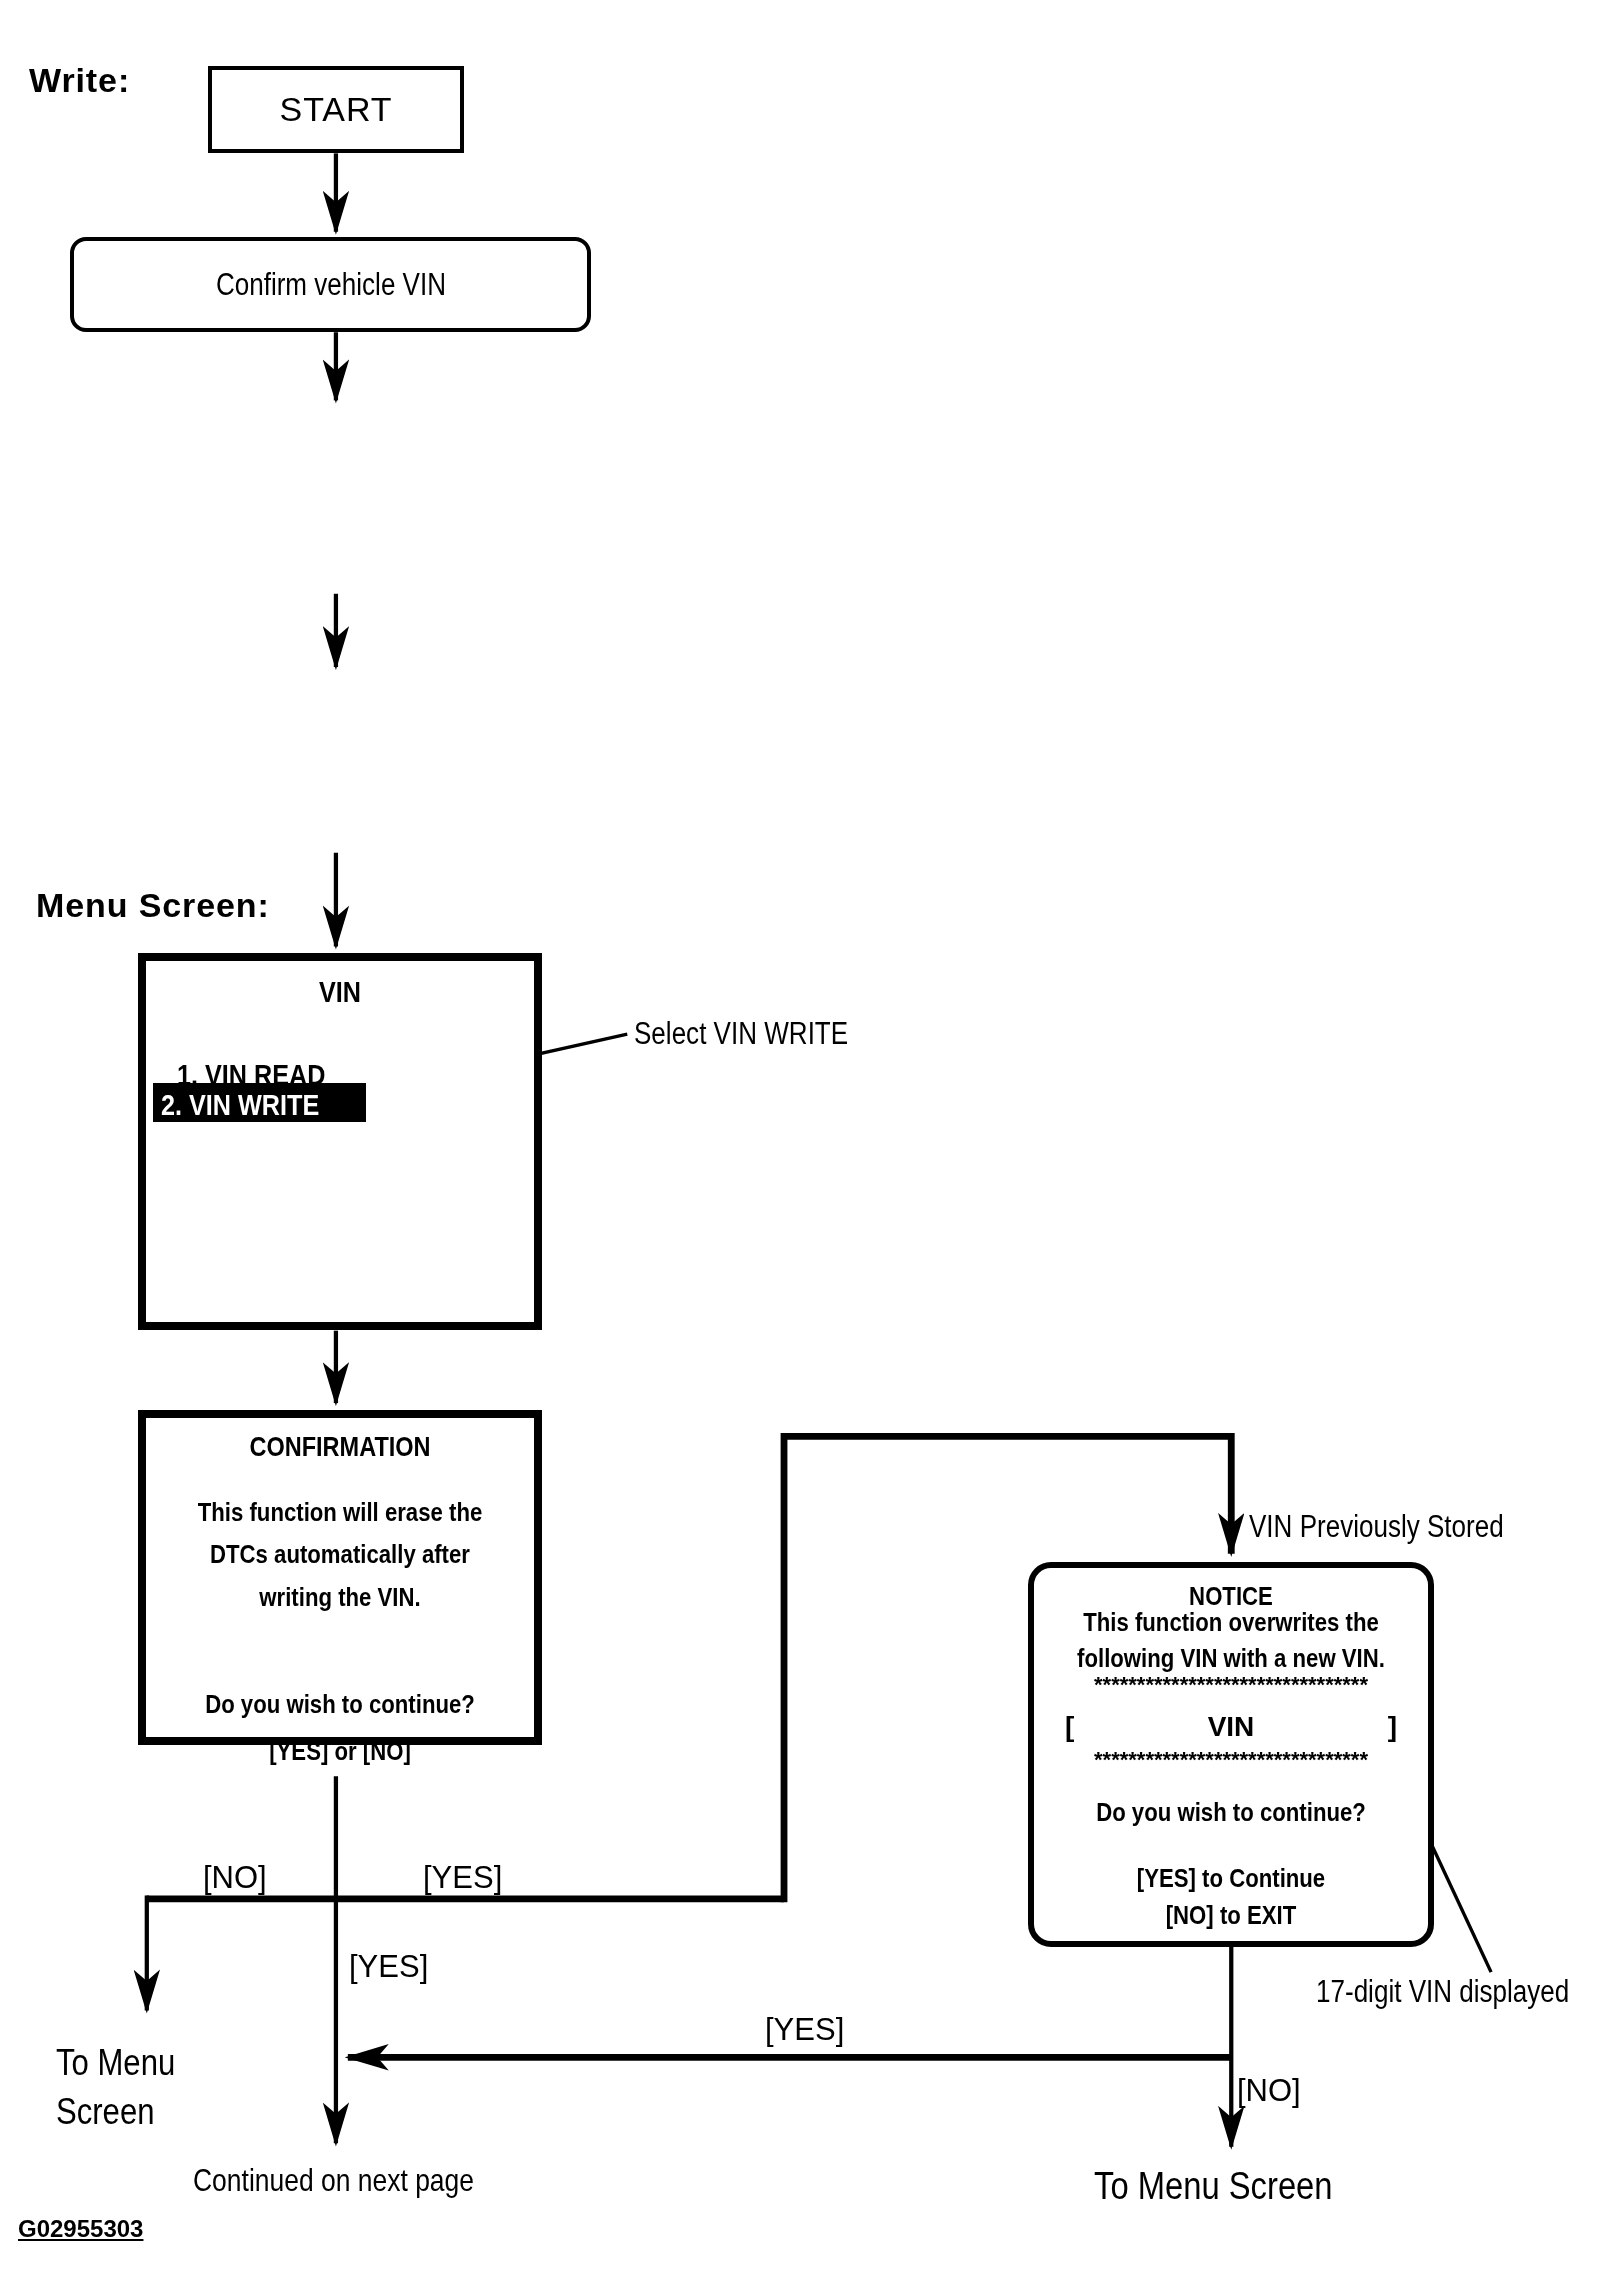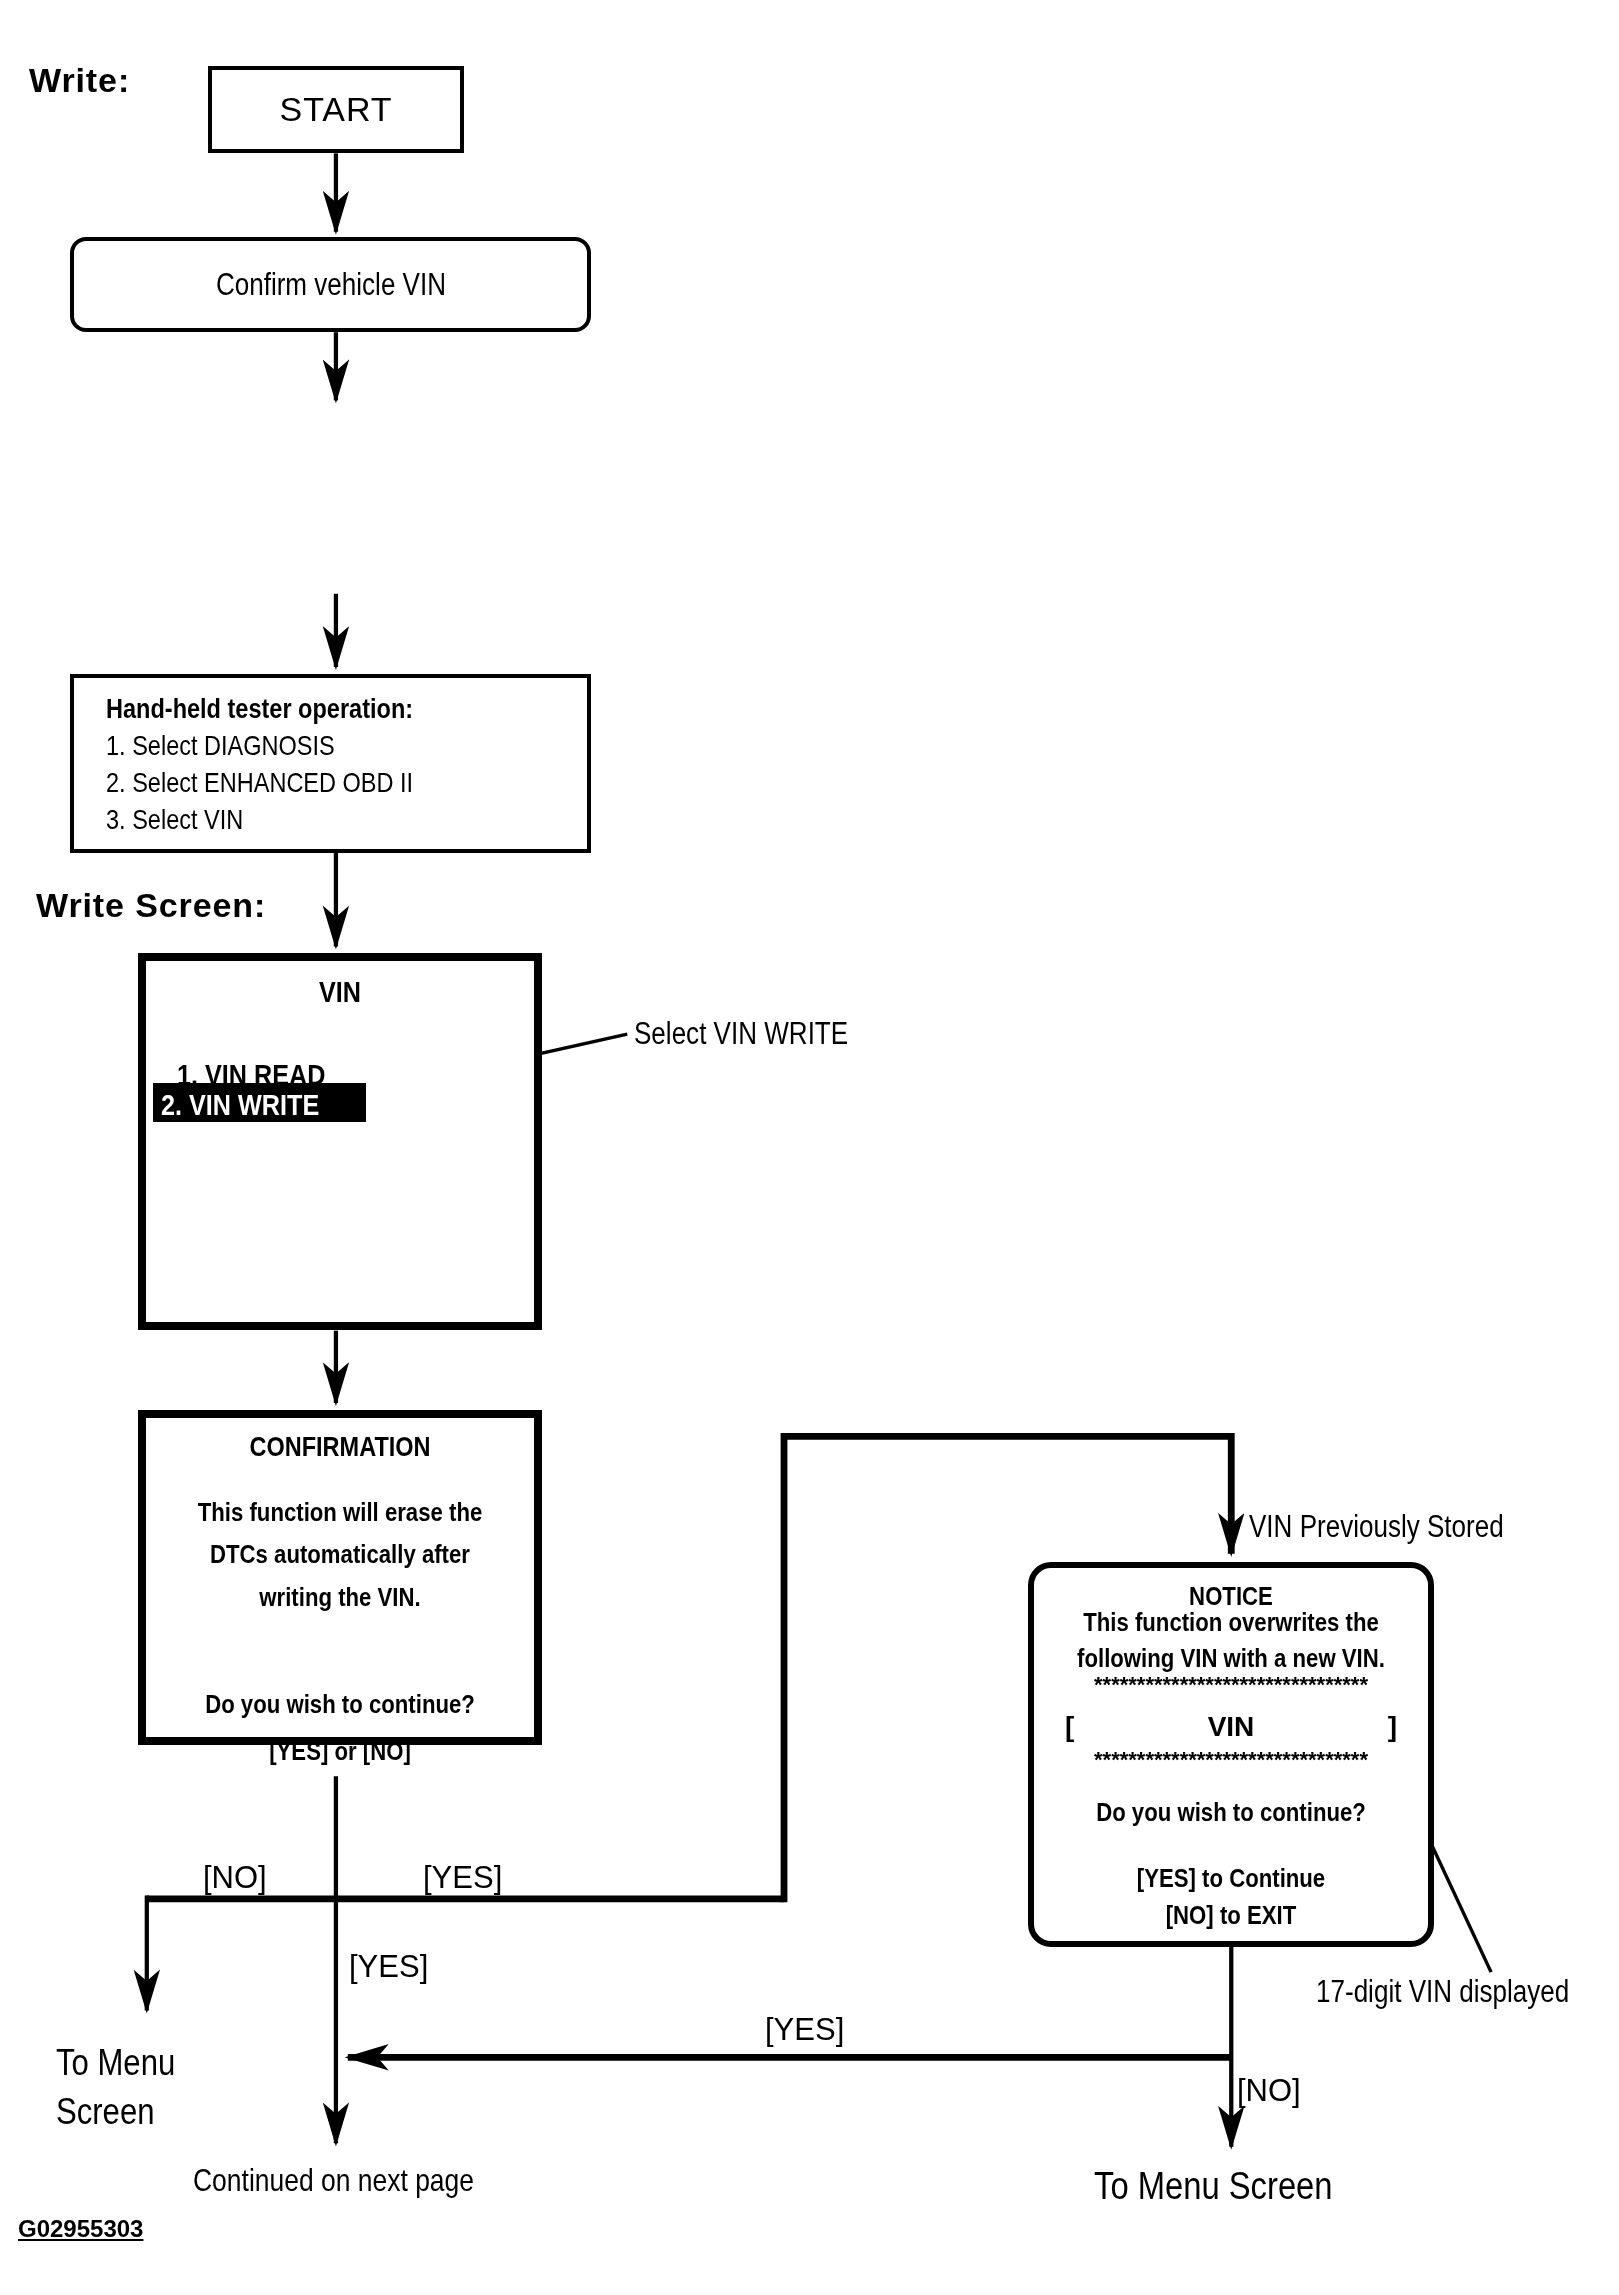--- a/index.html
+++ b/index.html
@@ -56,40 +56,32 @@
     <path d="M172,2229 H920" fill="none" stroke="#000" stroke-width="8"></path>
     <path d="M172,2225 V2360" fill="none" stroke="#000" stroke-width="5" marker-end="url(#arrow)"></path>
     <path d="M920,2233 V1686 H1445 V1824" fill="none" stroke="#000" stroke-width="8" marker-end="url(#arrow)"></path>
     <line x1="1445" y1="2285" x2="1445" y2="2520" stroke="#000" stroke-width="5" marker-end="url(#arrow)"></line>
     <line x1="1445" y1="2415" x2="408" y2="2415" stroke="#000" stroke-width="8" marker-end="url(#arrow)"></line>
     <line x1="434" y1="1281" x2="736" y2="1214" stroke="#000" stroke-width="4"></line>
     <line x1="1624" y1="2045" x2="1750" y2="2315" stroke="#000" stroke-width="4"></line>
   </svg>
 
   <div class="lbl b startlbl" style="left:29px;top:63px;">Write:</div>
-  <div class="lbl b startlbl" style="left:36px;top:888px;">Write Screen:</div>
+  <div class="lbl b startlbl" style="left:36px;top:888px;">Menu Screen:</div>
   <div class="lbl b" style="left:18px;top:2212px;font-size:24px;text-decoration:underline;">G02955303</div>
 
   <div class="box" style="left:208px;top:66px;width:256px;height:87px;display:flex;align-items:center;justify-content:center;">
     <span class="startlbl">START</span>
   </div>
 
   <div class="box" style="left:70px;top:237px;width:521px;height:95px;display:flex;align-items:center;justify-content:center;border-radius:16px;">
     <span class="boxtext cond" style="font-size:31px;">Confirm vehicle VIN</span>
   </div>
 
 
-  <div class="box" style="left:70px;top:674px;width:521px;height:179px;">
-    <div class="abs cond-l" style="left:32px;top:12px;">
-      <div class="boxtext b" style="line-height:37px;">Hand-held tester operation:</div>
-      <div class="boxtext" style="line-height:37px;">1. Select DIAGNOSIS</div>
-      <div class="boxtext" style="line-height:37px;">2. Select ENHANCED OBD II</div>
-      <div class="boxtext" style="line-height:37px;">3. Select VIN</div>
-    </div>
-  </div>
 
   <div class="box thick" style="left:138px;top:953px;width:404px;height:377px;">
     <div class="abs center cond b menu-item" style="top:13.6px;">VIN</div>
     <div class="abs cond-l b menu-item" style="left:31px;top:97px;">1. VIN READ</div>
     <div class="hl-bar" style="left:6.8px;top:122px;width:213px;height:39px;">
       <span class="cond-l b menu-item" style="margin-left:8.5px;">2. VIN WRITE</span>
     </div>
   </div>
 
   <div class="box thick" style="left:138px;top:1410px;width:404px;height:335px;">

